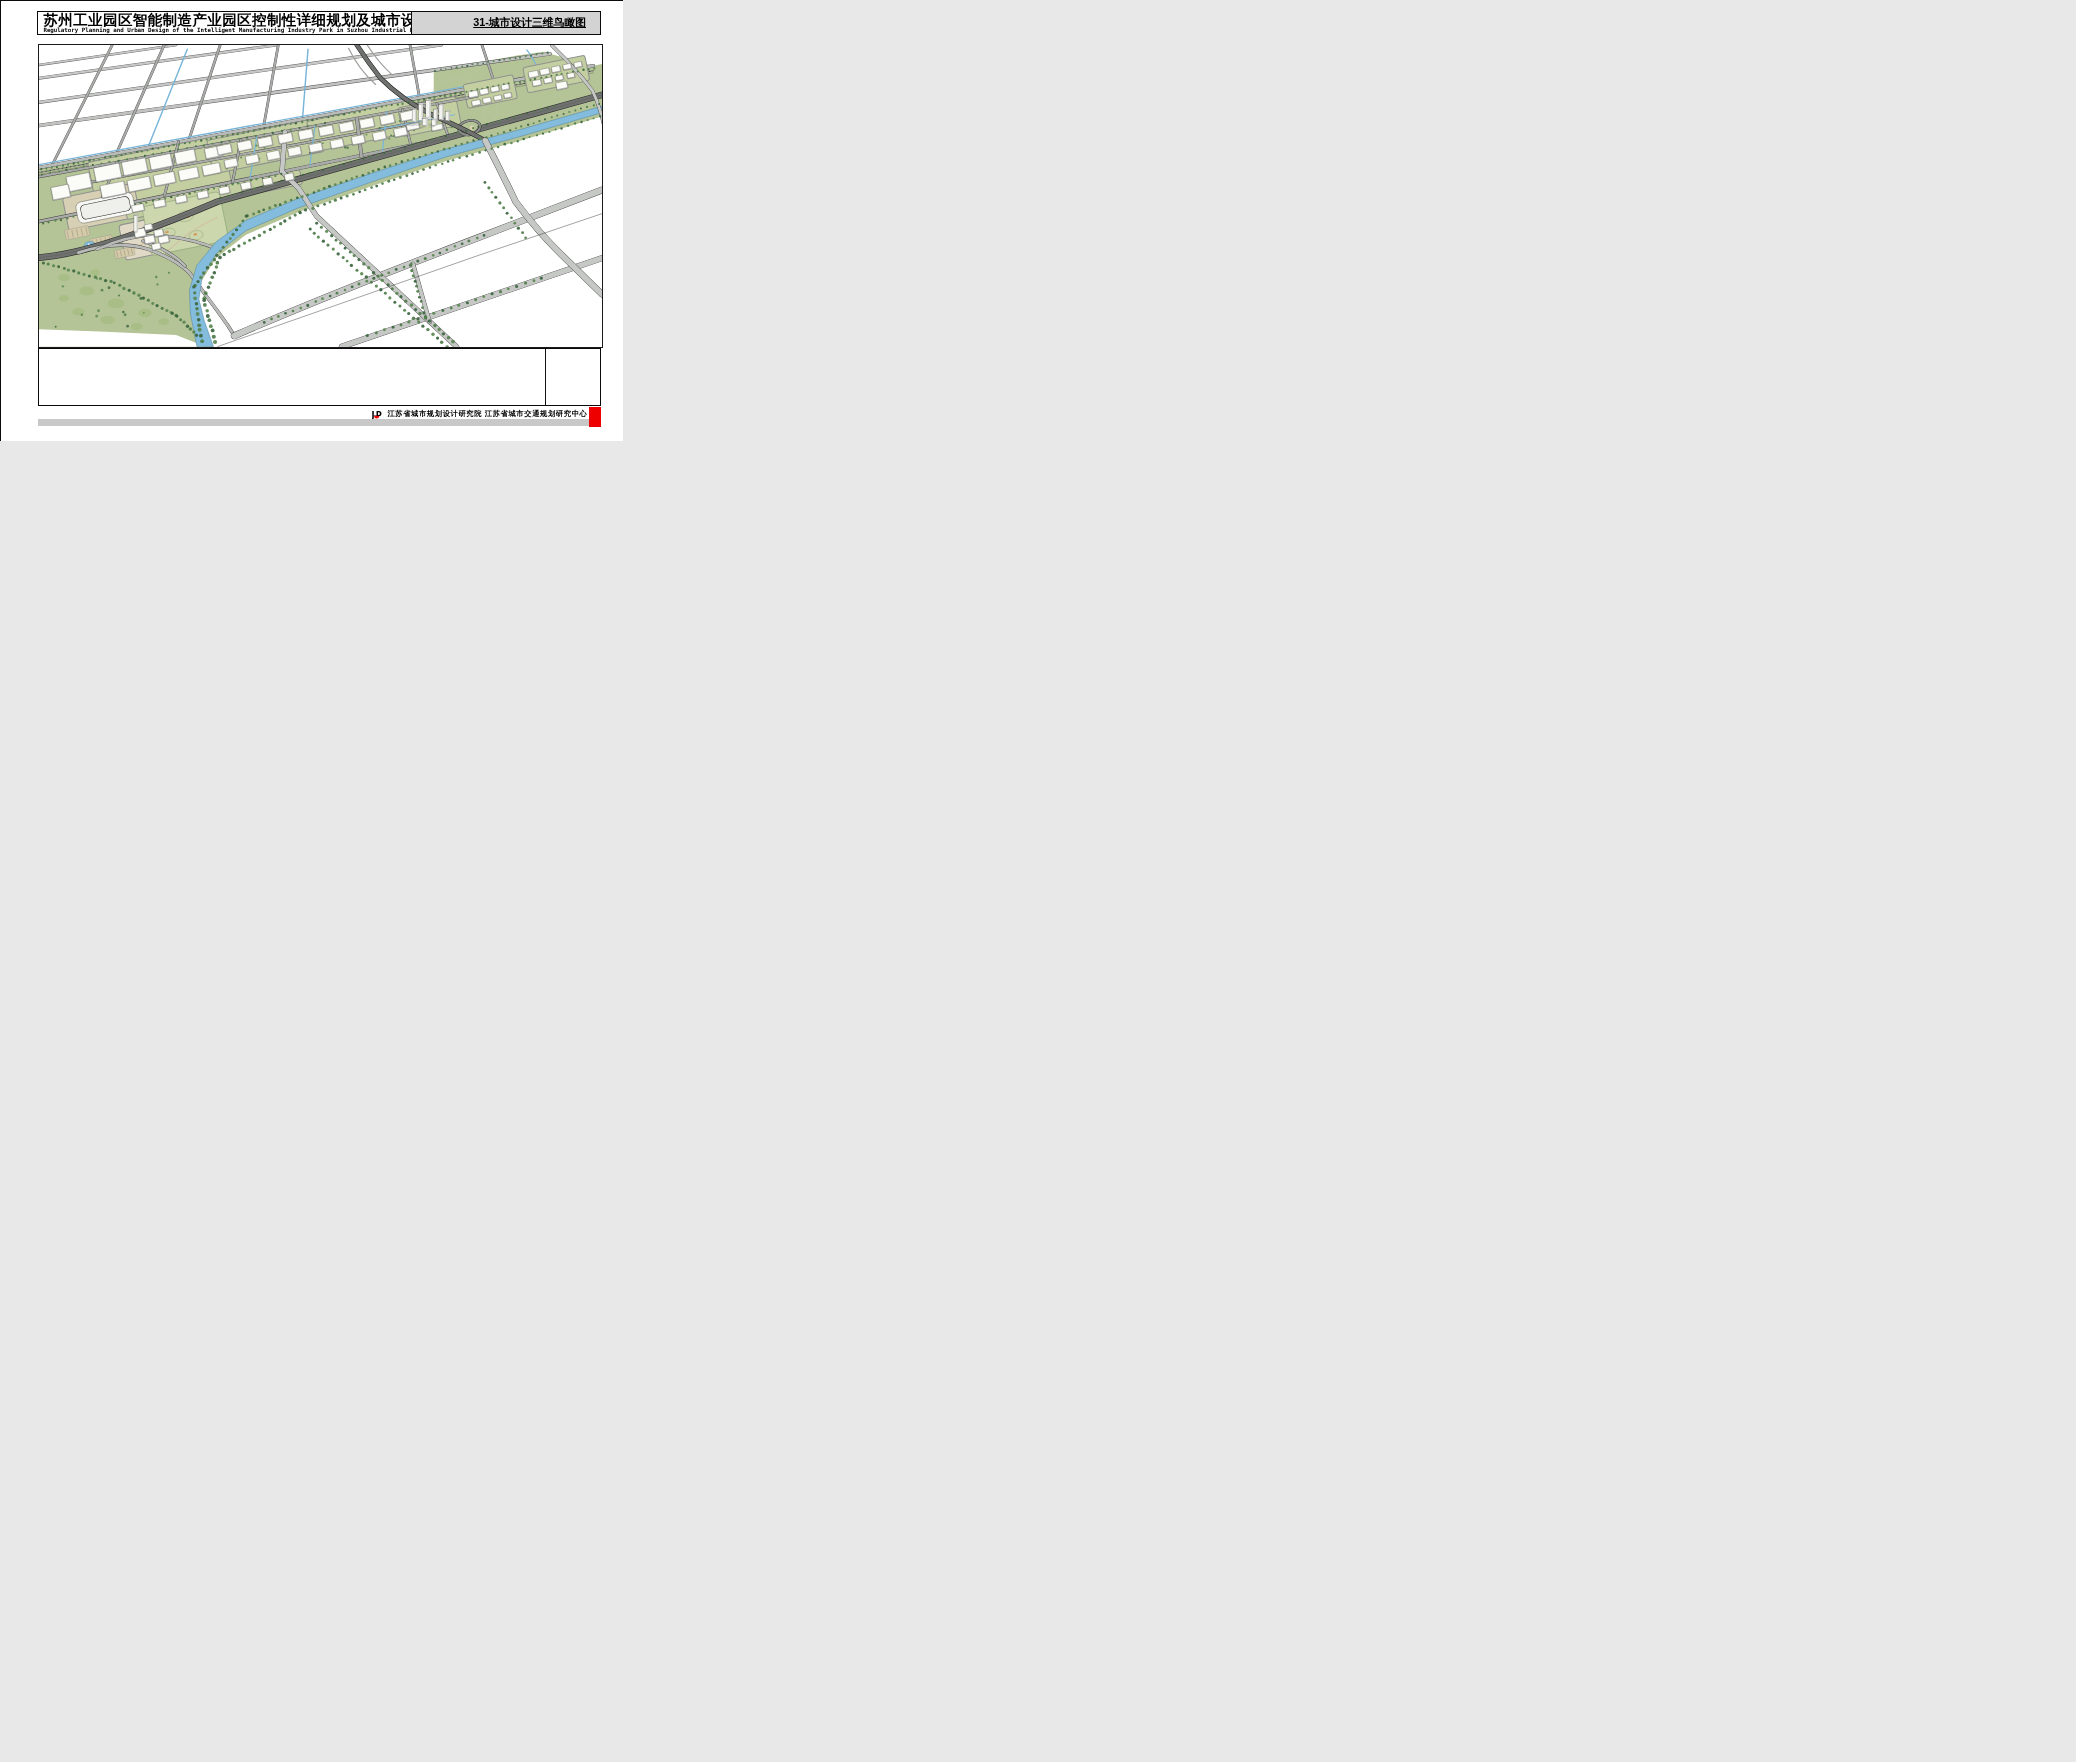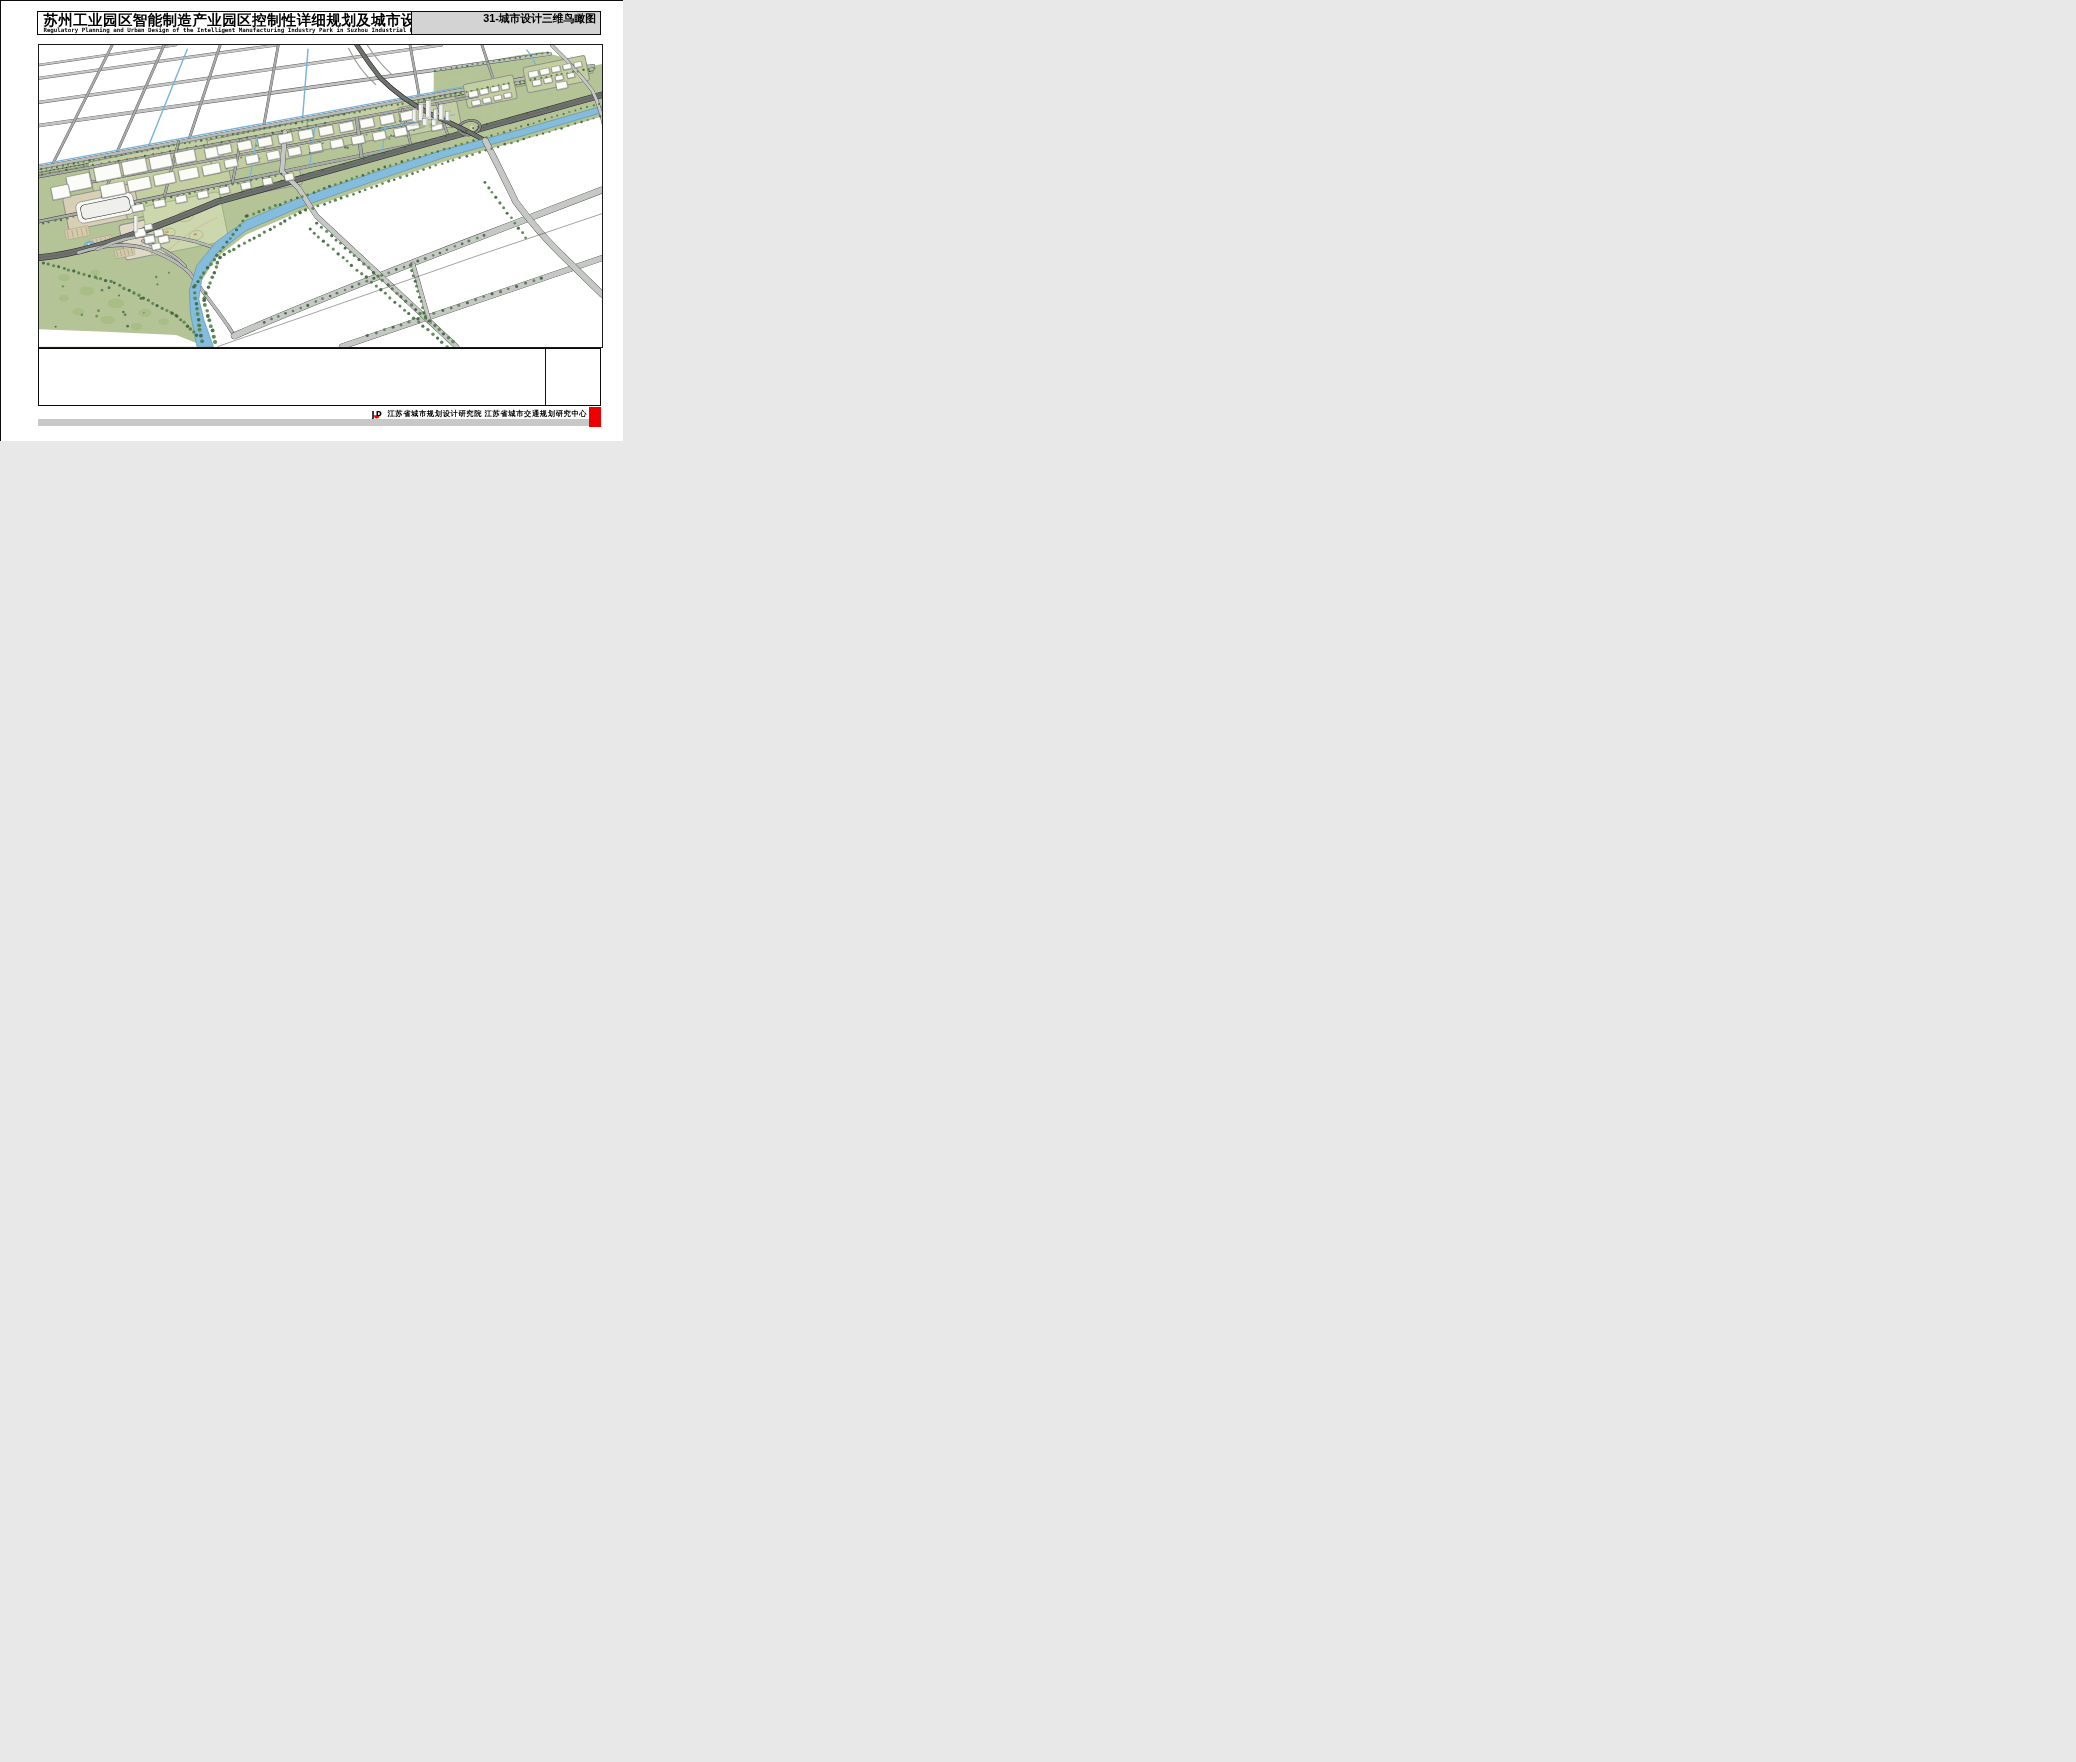--- a/index.html
+++ b/index.html
@@ -22,29 +22,29 @@
   #top-edge-bar{left:0;top:0;width:623px;height:1.2px;background:var(--ink);}
   #left-edge-line{left:0;top:0;width:0.8px;height:441px;background:var(--ink);}
   #titleblock{left:37px;top:11.2px;width:564px;height:24px;box-sizing:border-box;
     border-top:1.5px solid var(--ink);border-bottom:1.5px solid var(--ink);
     border-left:0.8px solid var(--ink);border-right:0.8px solid var(--ink);
     display:flex;background:#fff;}
   #title-cell{flex:1;overflow:hidden;padding:0.4px 2.5px 0 5.4px;}
   #main-title{font-size:14.5px;line-height:15px;font-weight:900;color:#000;white-space:nowrap;letter-spacing:0.4px;font-family:"Liberation Sans",sans-serif;}
   #sub-title{font-size:5.8px;line-height:5.8px;font-weight:700;color:#000;white-space:nowrap;font-family:"DejaVu Sans Mono",monospace;letter-spacing:0;}
   #sheet-cell{width:189px;background:var(--hdr-gray);border-left:1px solid var(--ink);
-    display:flex;align-items:flex-start;justify-content:flex-end;padding-right:4px;box-sizing:border-box;}
+    display:flex;align-items:center;justify-content:flex-end;padding-right:14px;box-sizing:border-box;text-decoration:underline;}
   #sheet-label{font-size:10.8px;font-weight:900;color:#000;white-space:nowrap;}
   #drawing-frame{left:38px;top:44px;width:563px;height:302px;border:0.6px solid #1a1a1a;background:#fff;}
   #scene{position:absolute;left:0;top:0;width:100%;height:100%;}
   #lower-panel{left:38px;top:348px;width:563px;height:58px;box-sizing:border-box;
     border:0.8px solid var(--ink);border-top-width:1.2px;border-bottom-width:1.2px;background:#fff;}
   #panel-divider{left:506px;top:0;width:0.6px;height:100%;background:#111;}
   #footer-row{left:372px;top:409px;height:10.8px;display:flex;align-items:center;gap:4.2px;}
-  #footer-text{font-size:7.3px;font-weight:700;letter-spacing:0.6px;color:#000;white-space:nowrap;font-family:Liberation Serif, serif;}
+  #footer-text{font-size:7.3px;font-weight:700;letter-spacing:0.6px;color:#000;white-space:nowrap;}
   #red-rect{left:589px;top:407px;width:12px;height:19.5px;background:var(--red);}
   #gray-bottom-bar{left:38px;top:419px;width:551px;height:7px;background:var(--bar-gray);}
 </style>
 </head>
 <body>
 
 <div id="sheet">
   <div class="abs" id="top-edge-bar"></div>
   <div class="abs" id="left-edge-line"></div>
 

